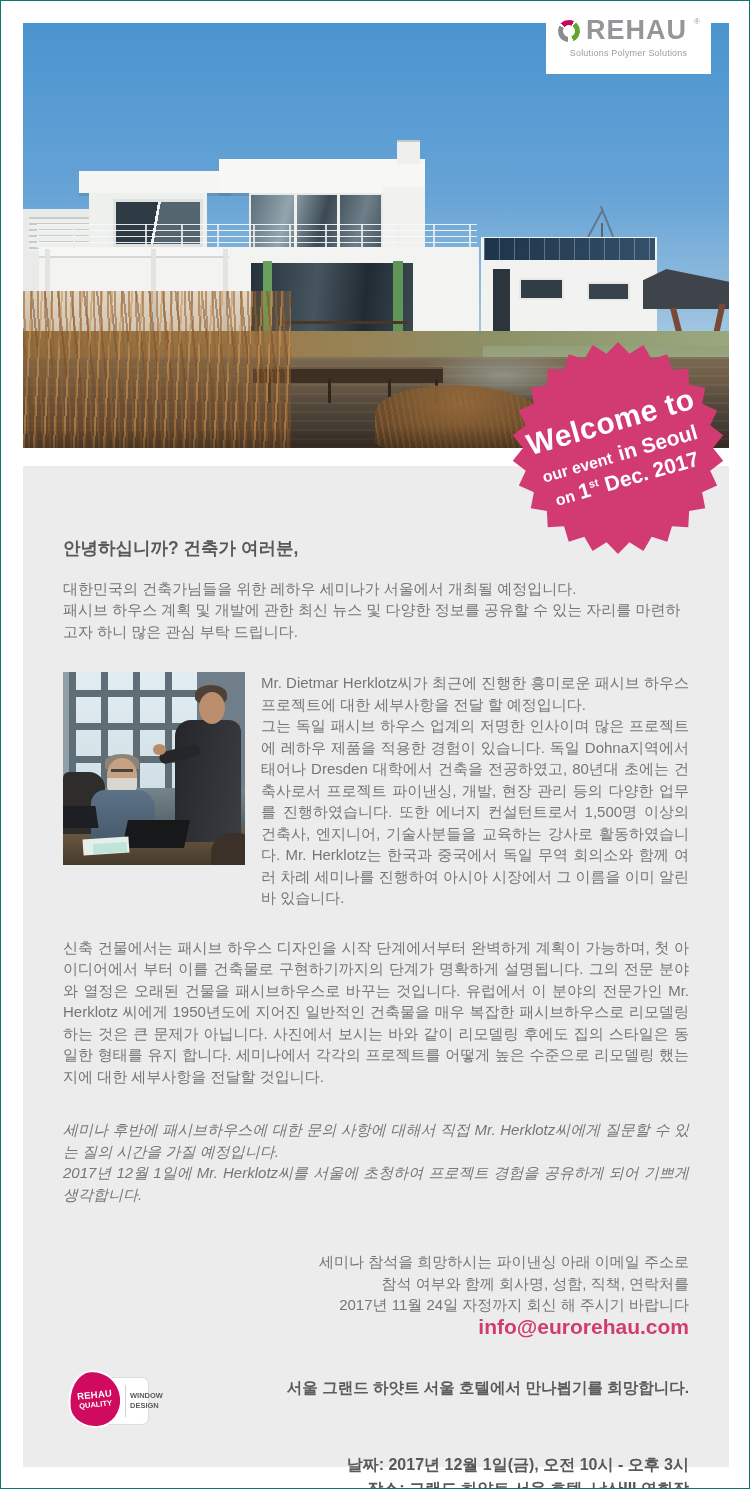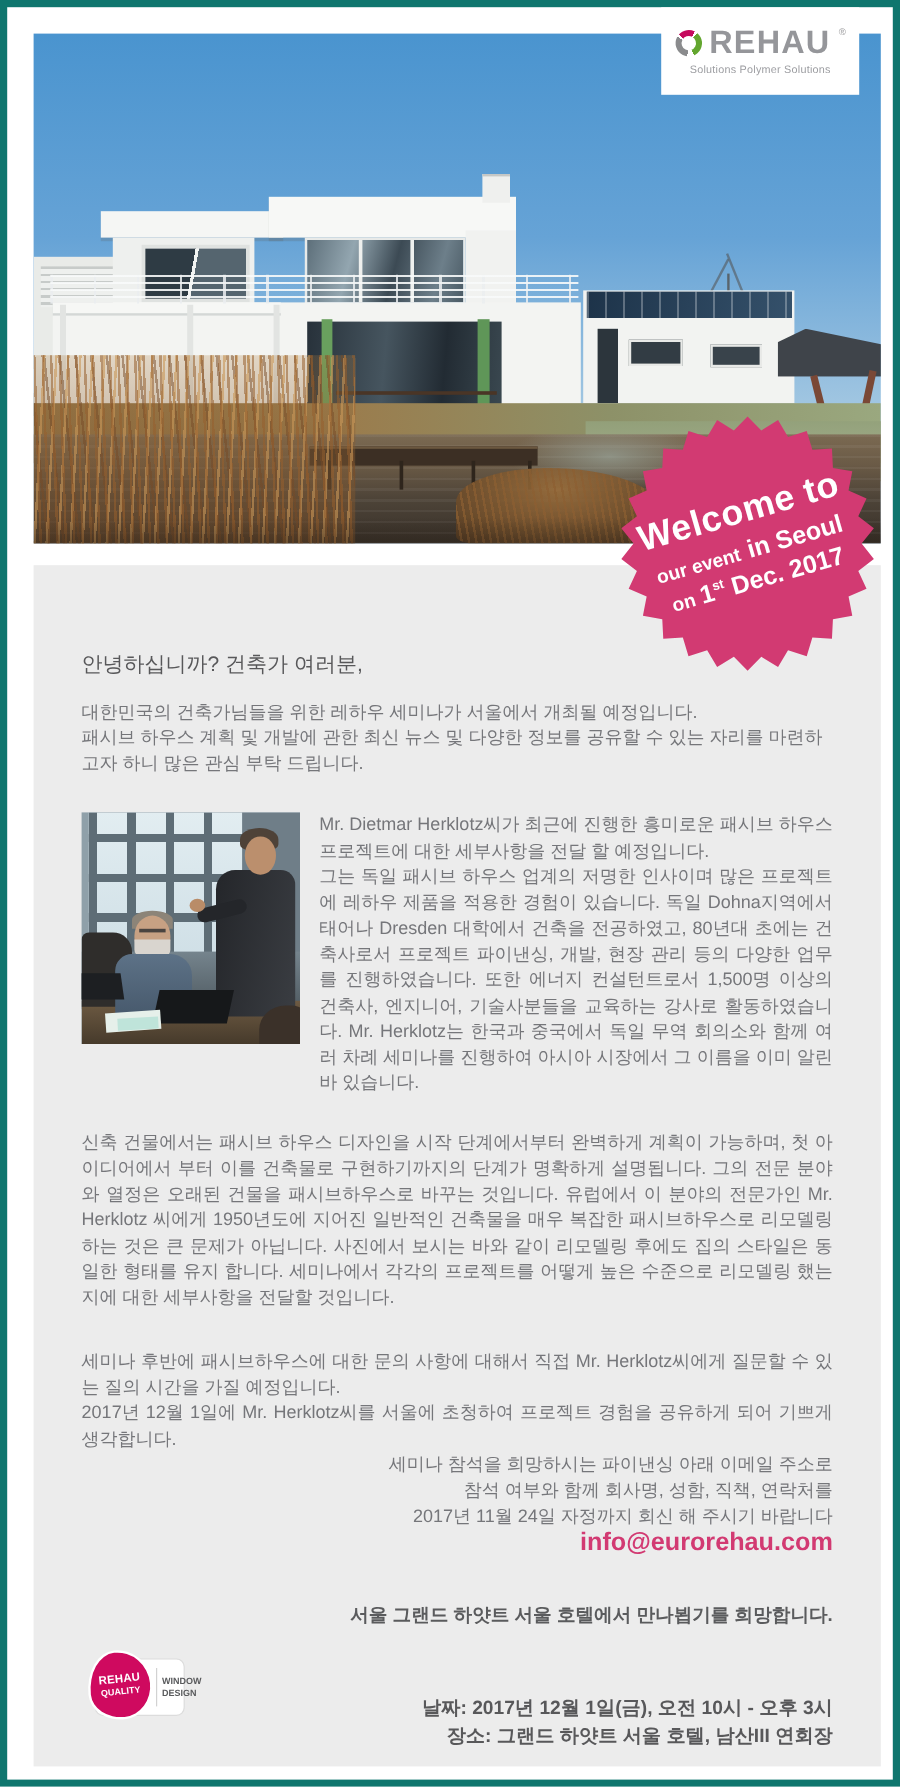--- a/index.html
+++ b/index.html
@@ -1,17 +1,17 @@
 <!DOCTYPE html>
 <html style="--accent-pink: #d23a72; --quality-magenta: #cf0a5f; --logo-gray: #95969a; --panel-bg: #ececec;"><head>
 <meta charset="utf-8">
 <style>
   html,body{margin:0;padding:0;background:#fff;}
   body{font-family:"Liberation Sans","DejaVu Sans",sans-serif;}
-  .card{position:relative;width:750px;height:1489px;background:#fff;border:6px solid #0f766e;box-sizing:border-box;overflow:hidden;}
+  .card{position:relative;width:750px;height:1489px;background:#fff;border:1px solid #0f766e;box-sizing:border-box;overflow:hidden;}
 
   
   .hero{position:absolute;left:22px;top:22px;width:706px;height:425px;overflow:hidden;
         background:linear-gradient(180deg,#4a94cf 0%,#66a3d6 40%,#9fc5e1 72%,#c3d7e7 100%);}
   .hero *{position:absolute;}
   .h-bldg-left{left:0;top:186px;width:104px;height:122px;background:#e9ebe8;}
   .h-bldg-left .louvers{left:6px;top:8px;width:92px;height:34px;
         background:repeating-linear-gradient(180deg,#c7cbc9 0 2px,#eef0ee 2px 6px);}
   .h-roof1{left:56px;top:148px;width:152px;height:22px;background:#f5f6f4;box-shadow:0 3px 0 rgba(90,100,105,.25);}
   .h-wall-ul{left:66px;top:170px;width:118px;height:56px;background:#eef0ee;}
@@ -93,28 +93,28 @@
   .bt2 .small{font-size:16px;font-weight:600;}
   .bt2 .big{font-size:21px;font-weight:700;}
   .bt3{margin-top:2px;display:flex;align-items:baseline;}
   .bt3 .small{font-size:16px;font-weight:600;margin-right:5px;}
   .bt3 .big{font-size:21px;font-weight:700;}
   .bt3 sup{font-size:11px;vertical-align:super;font-weight:700;}
 
   
   .panel{position:absolute;left:22px;top:465px;width:706px;height:1001px;background:var(--panel-bg,#ececec);
         box-sizing:border-box;padding:72px 40px 0;color:#75767a;font-size:15px;line-height:21.5px;}
-  .greeting{font-size:17.5px;font-weight:400;color:#58585a;margin:0 0 18px;}
+  .greeting{font-size:17.5px;font-weight:700;color:#58585a;margin:0 0 18px;}
   .pre{white-space:pre-line;margin:0;}
   .intro{margin-bottom:30px;}
   .media{display:flex;gap:16px;margin-bottom:28px;}
   .bio{text-align:justify;}
   .just{text-align:justify;}
   .passive{margin-bottom:32px;}
-  .qna{}
+  .qna{margin-bottom:46px;font-style:italic;}
   .rsvp-block{text-align:right;margin-bottom:38px;}
   .email{display:inline-block;font-size:21px;font-weight:700;color:var(--accent-pink,#d23a72);text-decoration:none;cursor:pointer;}
   .hope{text-align:right;font-weight:700;color:#5a5b5d;margin:0 0 54px;font-size:15.5px;}
   .event{text-align:right;line-height:24px;}
   .event .b{font-weight:700;color:#58585a;font-size:16px;margin:0;}
 
   
   .sem{position:relative;width:182px;height:193px;flex:none;overflow:hidden;background:#8fa0a9;}
   .sem *{position:absolute;}
   .sem-windows{left:6px;top:0;width:128px;height:124px;

